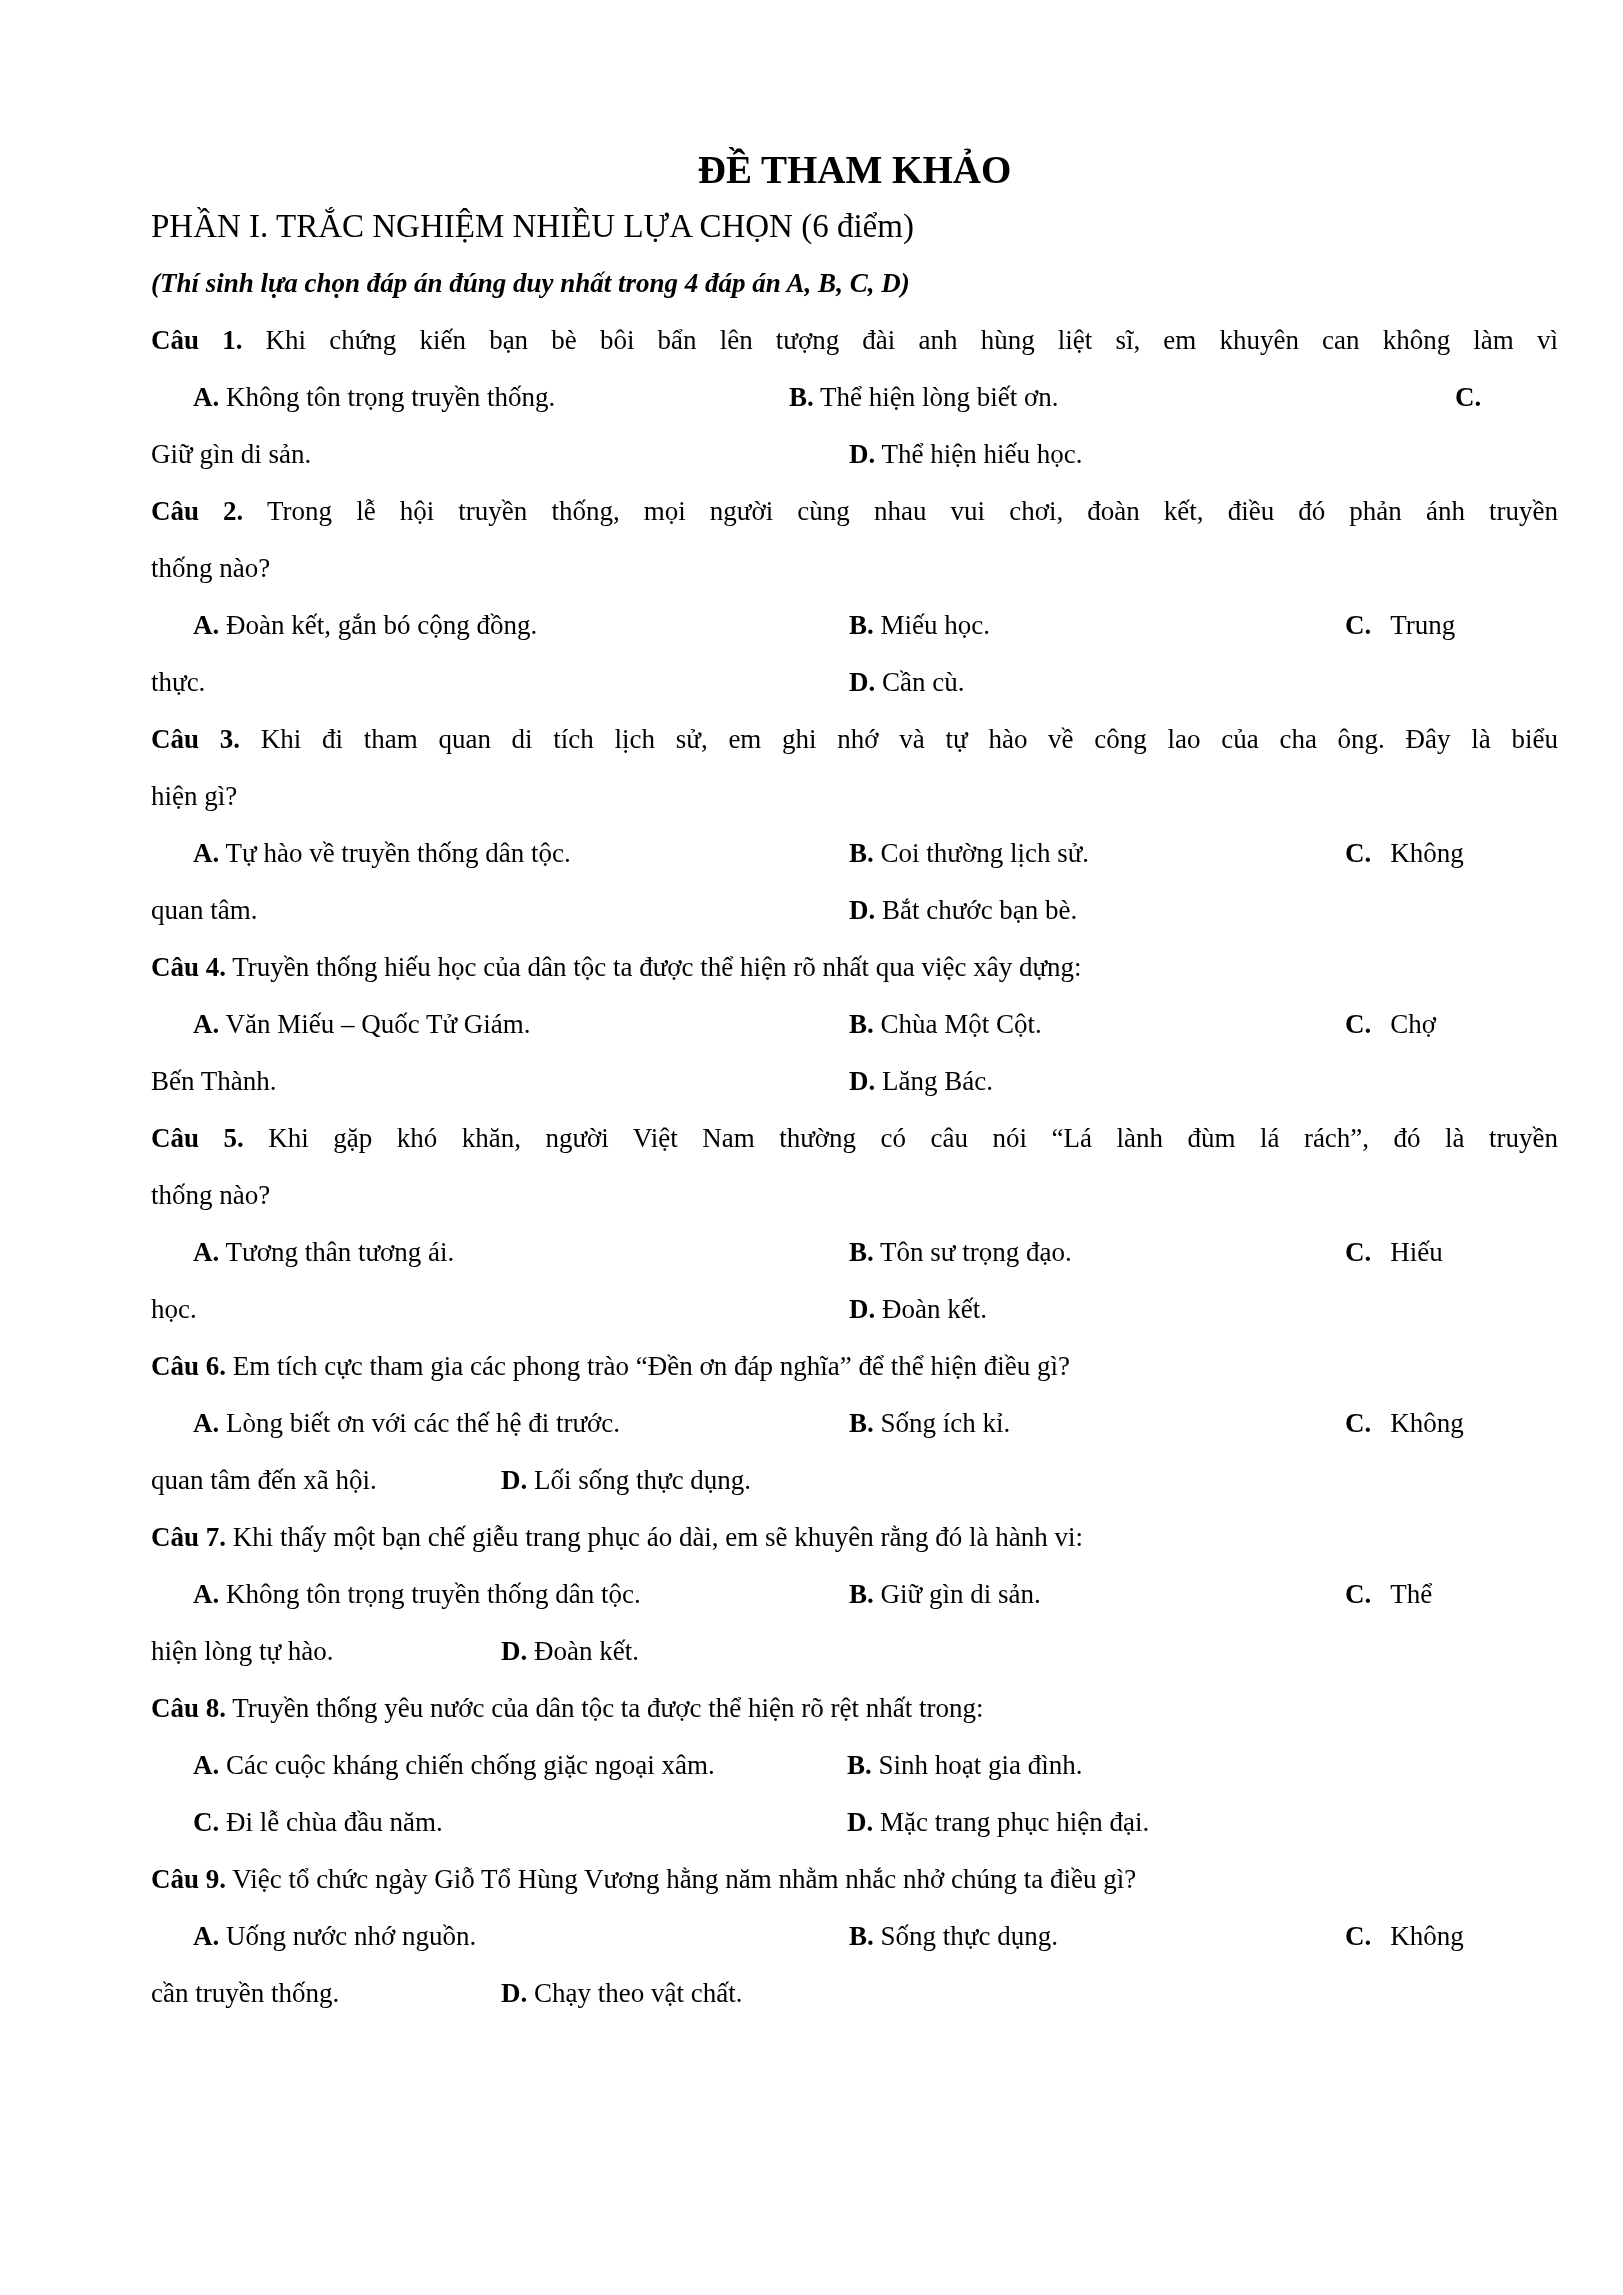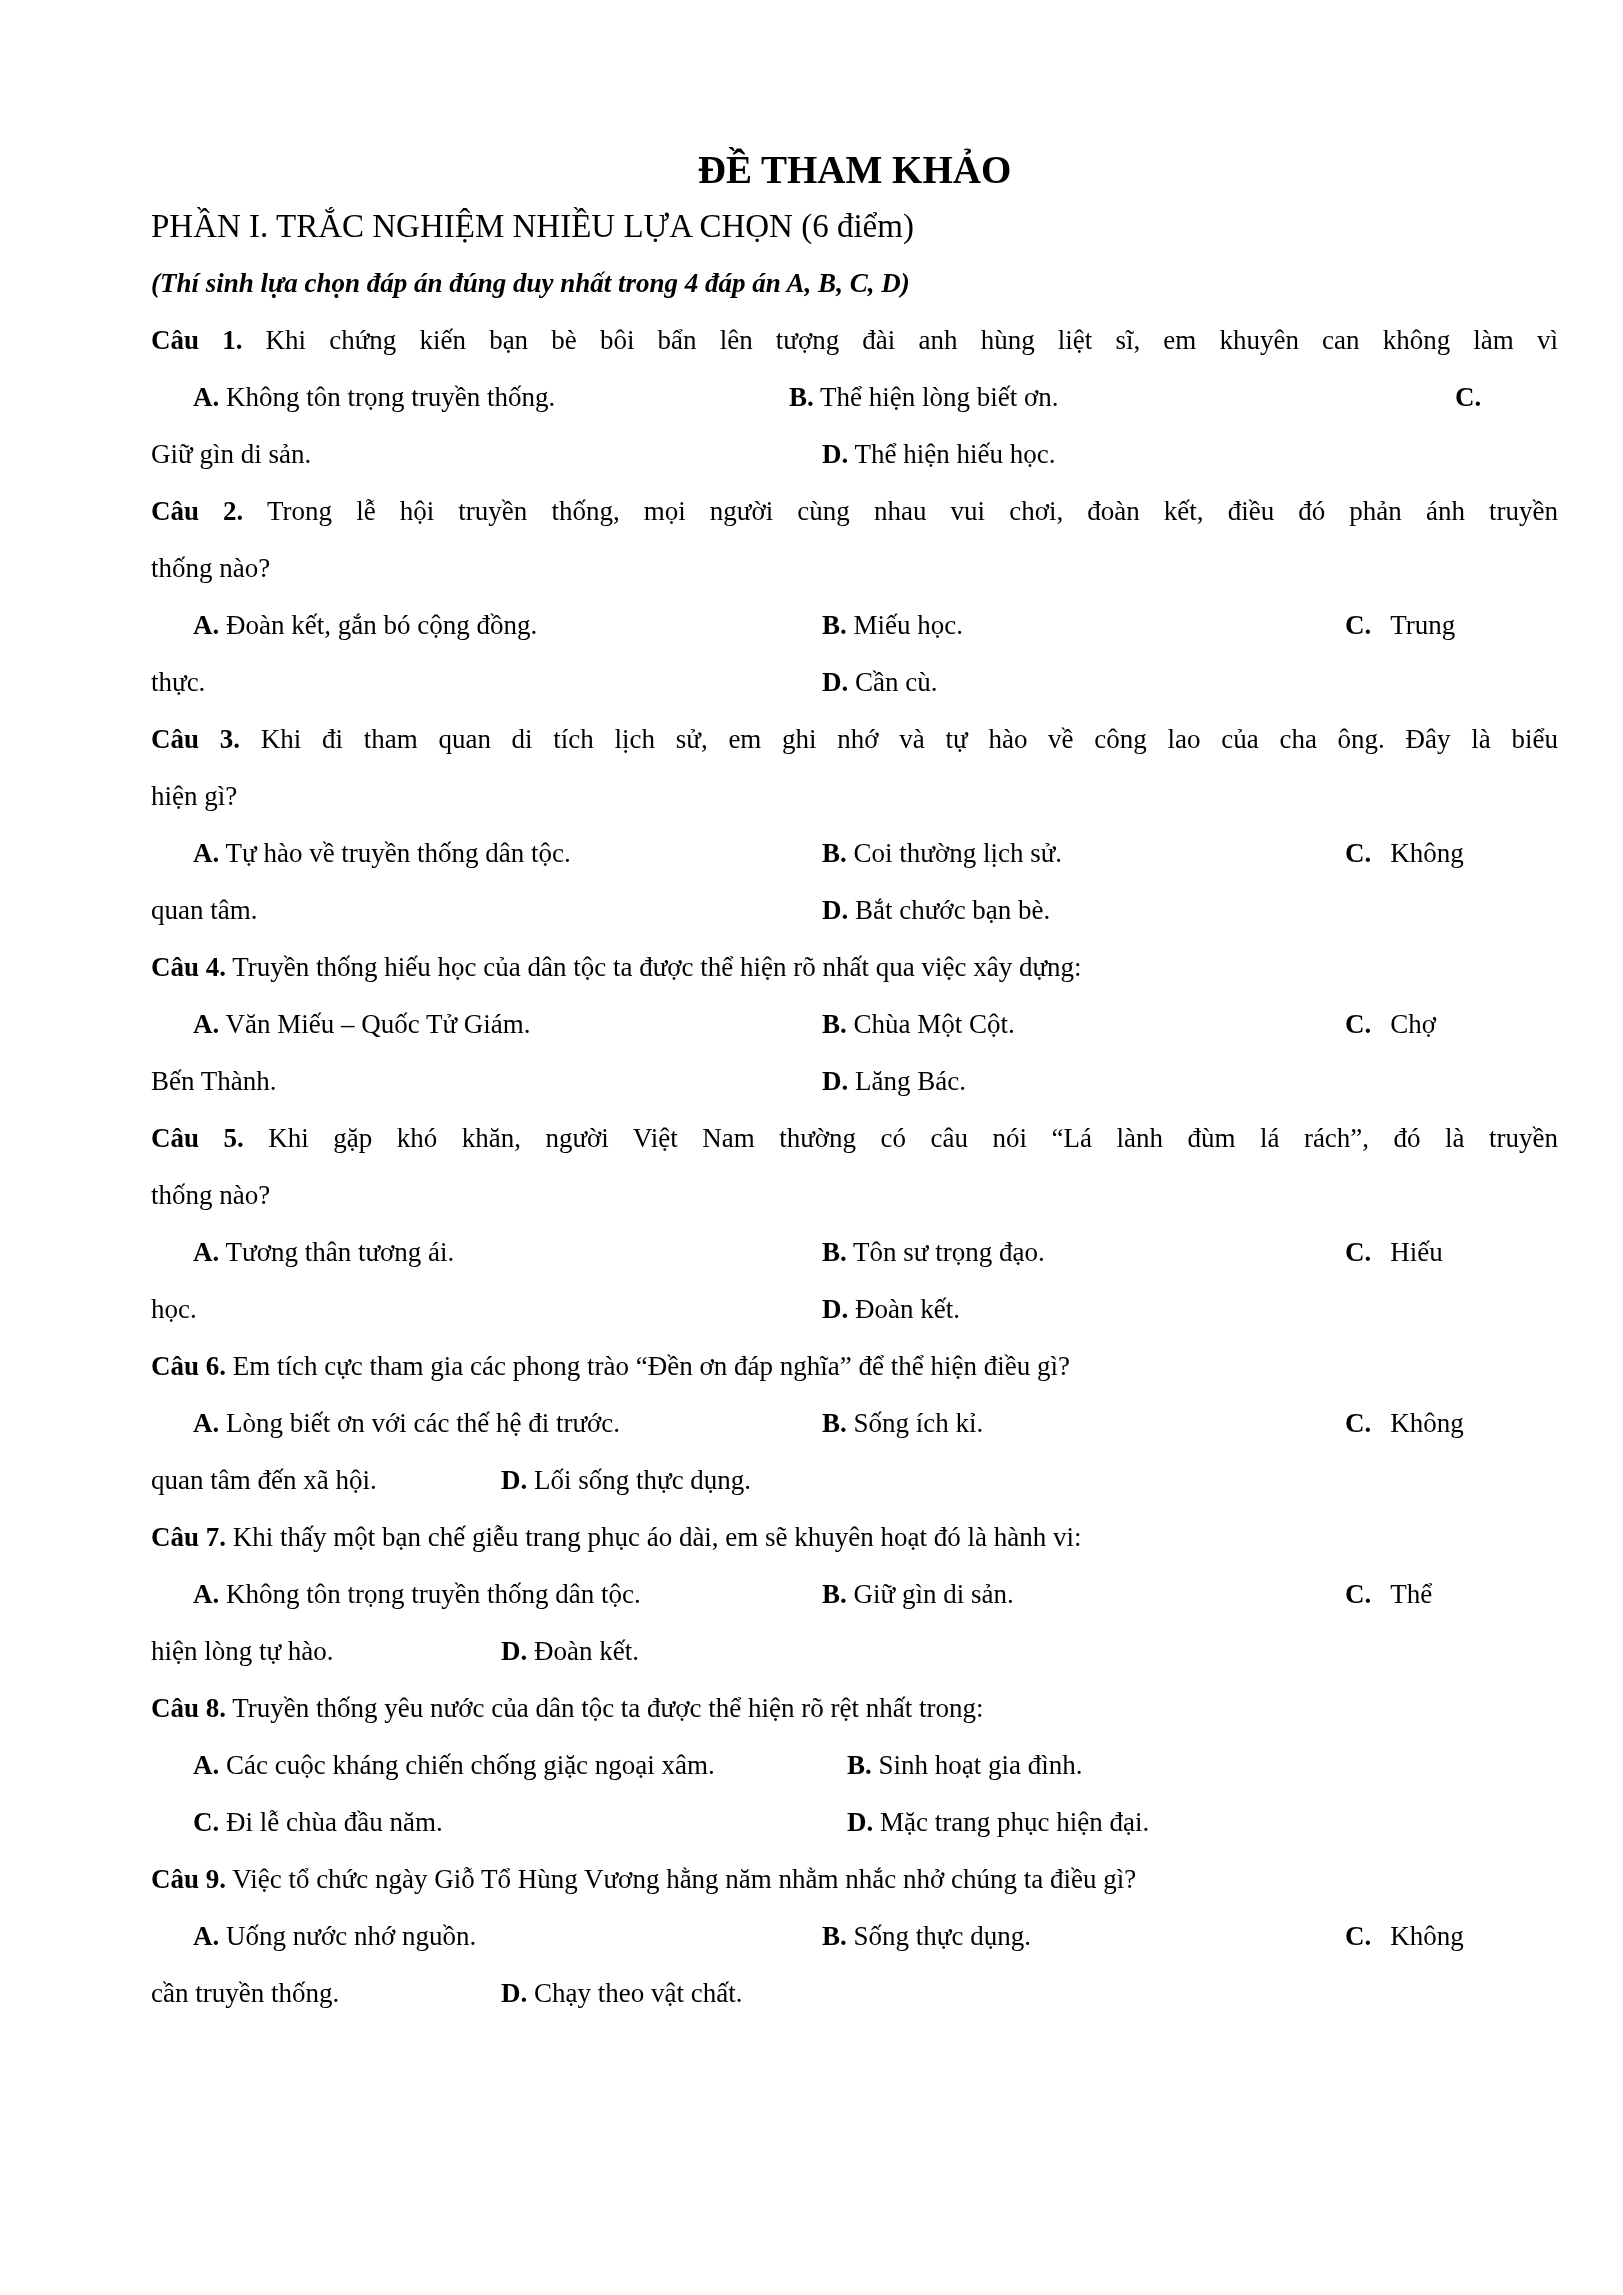--- a/index.html
+++ b/index.html
@@ -15,21 +15,21 @@
   }
   .ln{height:57px;line-height:57px;white-space:nowrap;}
   .wrapln{height:57px;line-height:57px;white-space:normal;}
   .title{text-align:center;font-weight:bold;font-size:39px;}
   .heading{font-weight:normal;font-size:33px;}
   .inst{font-style:italic;font-weight:bold;}
   .just{text-align:justify;text-align-last:justify;}
   .opts{position:relative;height:57px;line-height:57px;}
   .cell{position:absolute;top:0;white-space:nowrap;}
   .xA{left:42px;}
-  .xB{left:671px;}
+  .xB{left:698px;}
   .xB1{left:638px;}
   .xC{left:1194px;text-align:center;}
   .xC1{left:1304px;}
   .xD{left:350px;}
   .x886{left:696px;}
   .x0{left:0;}
   .cgap{margin-left:19px;}
   b{font-weight:bold;}
 </style>
 </head>
@@ -116,21 +116,21 @@
       <span class="cell xB"><b>B.</b> <span>Sống ích kỉ.</span></span>
       <span class="cell xC"><b>C.</b><span class="cgap">Không</span></span>
     </div>
     <div class="opts">
       <span class="cell x0">quan tâm đến xã hội.</span>
       <span class="cell xD"><b>D.</b> <span>Lối sống thực dụng.</span></span>
     </div>
   </div>
 
   <div>
-    <div class="ln"><b>Câu 7.</b> <span>Khi thấy một bạn chế giễu trang phục áo dài, em sẽ khuyên hoạt đó là hành vi:</span></div>
+    <div class="ln"><b>Câu 7.</b> <span>Khi thấy một bạn chế giễu trang phục áo dài, em sẽ khuyên rằng đó là hành vi:</span></div>
     <div class="opts">
       <span class="cell xA"><b>A.</b> <span>Không tôn trọng truyền thống dân tộc.</span></span>
       <span class="cell xB"><b>B.</b> <span>Giữ gìn di sản.</span></span>
       <span class="cell xC"><b>C.</b><span class="cgap">Thể</span></span>
     </div>
     <div class="opts">
       <span class="cell x0">hiện lòng tự hào.</span>
       <span class="cell xD"><b>D.</b> <span>Đoàn kết.</span></span>
     </div>
   </div>

